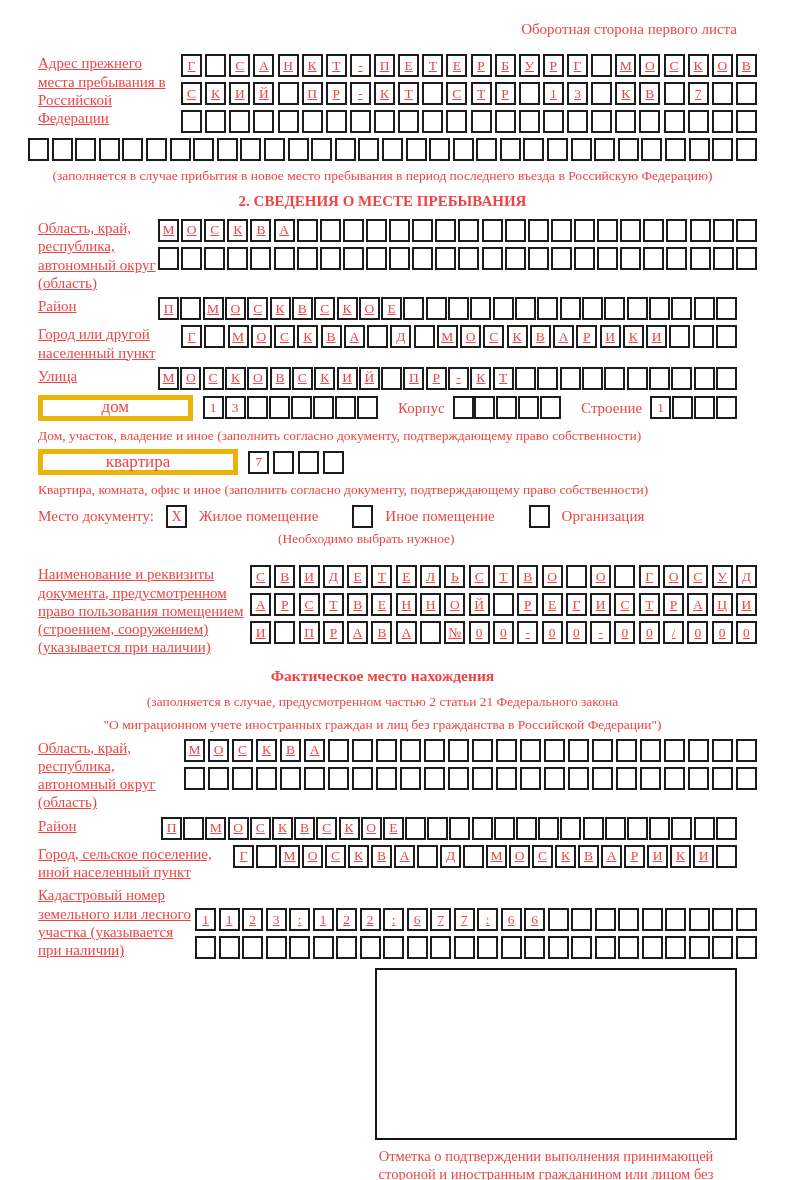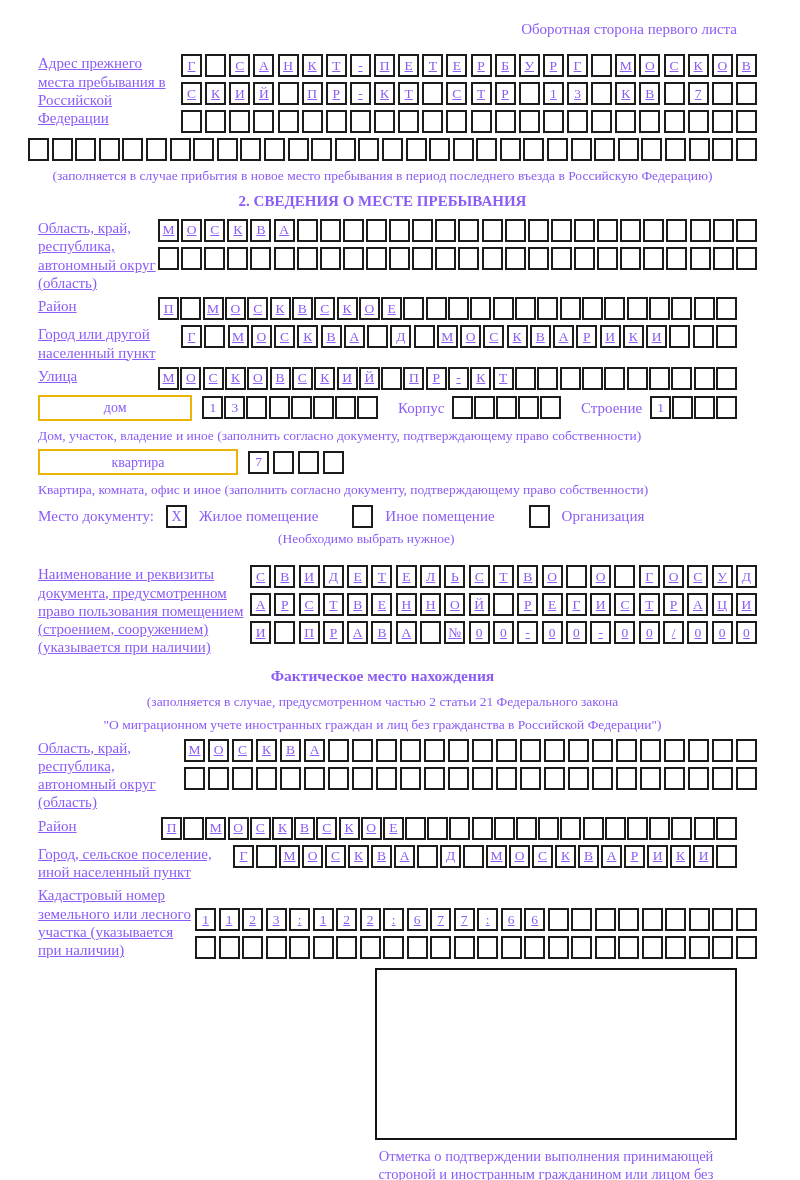--- a/index.html
+++ b/index.html
@@ -1,19 +1,19 @@
 <!DOCTYPE html>
 <html lang="ru"><head>
 <meta charset="utf-8">
 <style>
   html,body{margin:0;padding:0;background:#fff;}
   .sheet{
     width:780px;height:1180px;box-sizing:border-box;
     padding:20px 43px 0 28px;overflow:hidden;position:relative;
-    background:#fff;color:#8b5cf6;
+    background:#fff;color:#ef4444;
     font-family:"Liberation Serif","DejaVu Serif",serif;
     font-size:15px;line-height:1.22;
   }
   .corner{text-align:right;font-size:15px;margin-bottom:16px;}
   .frow{display:flex;align-items:flex-start;margin-bottom:5px;text-decoration:underline;}
   .lbl{flex:none;margin-left:10px;font-size:15px;}
   .w143{width:143px;} .w120{width:120px;} .w212{width:212px;}
   .w146{width:146px;} .w123{width:123px;} .w195{width:195px;} .w157{width:157px;}
   .gridstack{margin-left:auto;display:flex;flex-direction:column;gap:5px;}
   .cells{display:flex;justify-content:space-between;}
@@ -26,22 +26,22 @@
   .cw576{width:576px;} .cw599{width:599px;} .cw729{width:729px;}
   .cw507{width:507px;} .cw573{width:573px;} .cw596{width:596px;}
   .cw524{width:524px;} .cw562{width:562px;}
   .cw194{width:194px;} .cw120c{width:120px;} .cw96{width:96px;}
   .note{font-size:13.5px;margin:7px 0 5px 0;}
   .center{text-align:center;}
   .indent{margin-left:10px;}
   .h-bold{font-weight:bold;text-align:center;font-size:15px;margin:7px 0 9px 0;}
   .h-bold2{font-weight:bold;text-align:center;font-size:15.5px;margin:10px 0 8px 0;}
   .domline{display:flex;align-items:center;margin:1px 0 4px 10px;}
-  .labelbox{height:26px;box-sizing:border-box;border:2px solid #eab308;
-    display:flex;align-items:center;justify-content:center;font-size:14px;background:#fff;}
+  .labelbox{height:26px;box-sizing:border-box;border:5px solid #eab308;
+    display:flex;align-items:center;justify-content:center;font-size:17px;background:#fff;}
   .dombox{width:170px;} .kvbox{width:200px;}
   .inline-lbl{margin:0 8px 0 20px;font-size:15px;white-space:nowrap;}
   .mesto{display:flex;align-items:center;margin:6px 0 3px 10px;font-size:15px;}
   .cbox{flex:none;width:21px;height:23px;box-sizing:border-box;border:2px solid #1c1c1c;
     display:flex;align-items:center;justify-content:center;font-size:14px;margin:0 12px 0 12px;}
   .cbox.g{margin-left:34px;}
   .choose-note{font-size:13.5px;margin:0 0 18px 250px;}
   .stampbox{width:362px;height:172px;box-sizing:border-box;border:2px solid #141414;
     margin:8px 0 7px auto;background:#fff;}
   .stampcap{width:382px;margin-left:auto;text-align:center;font-size:14.5px;line-height:1.3;}

